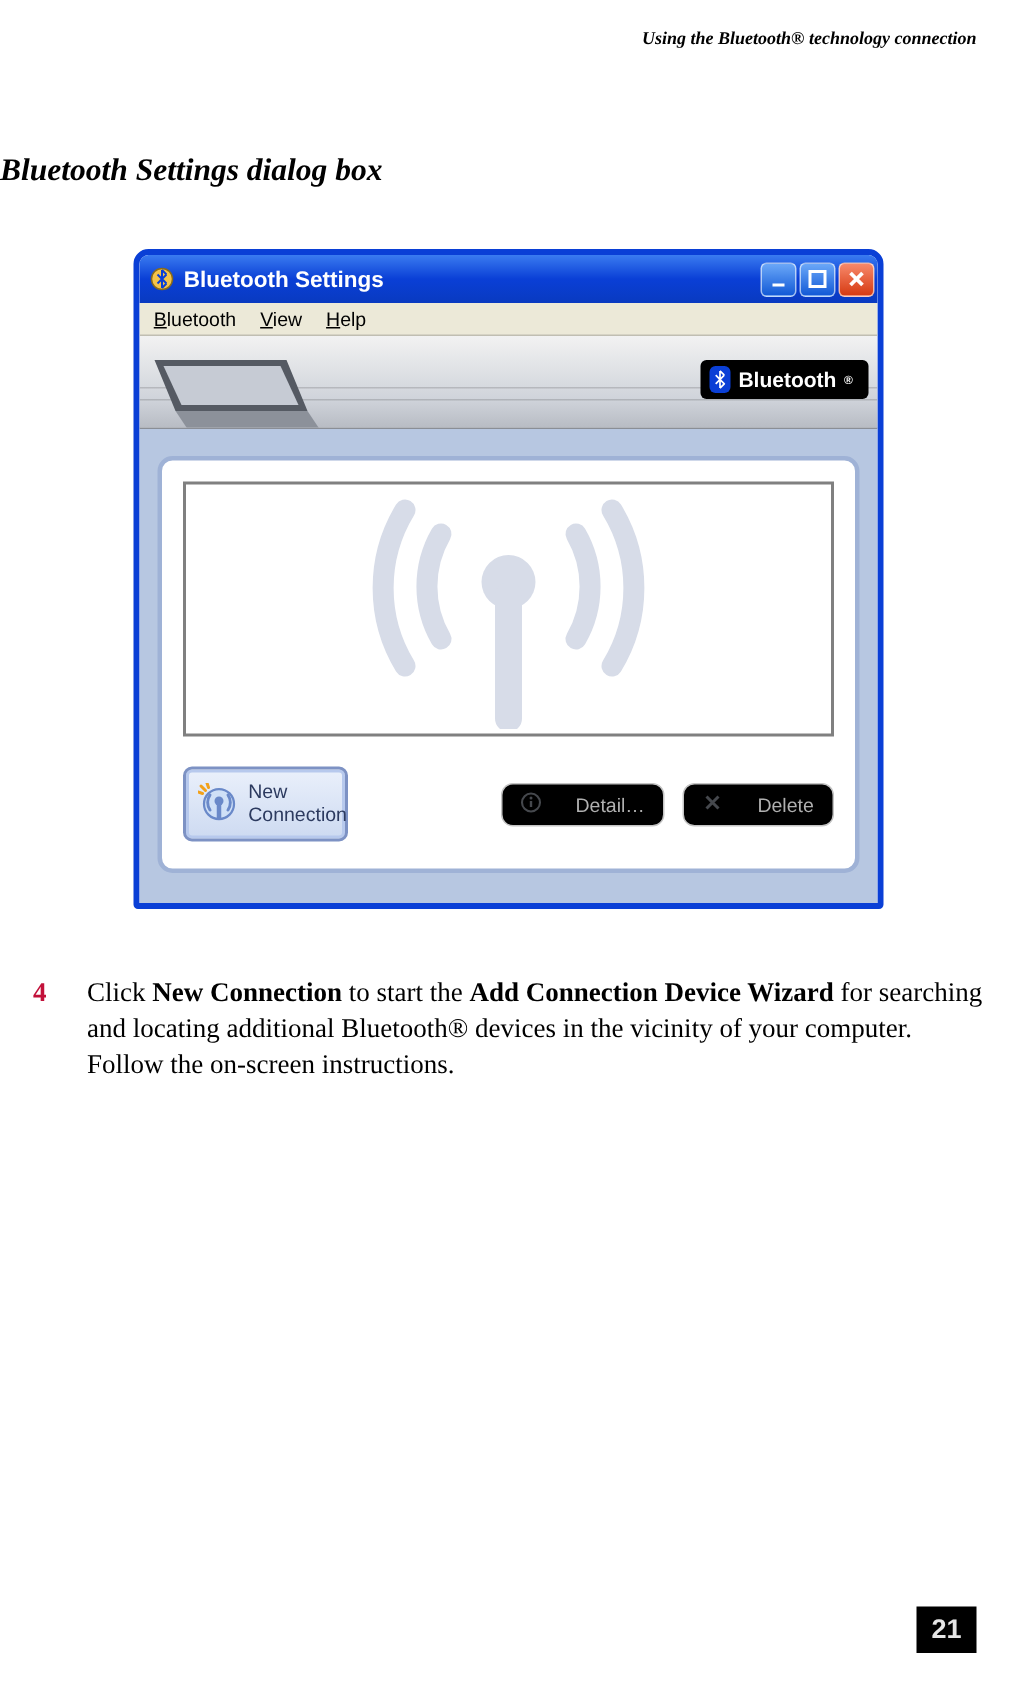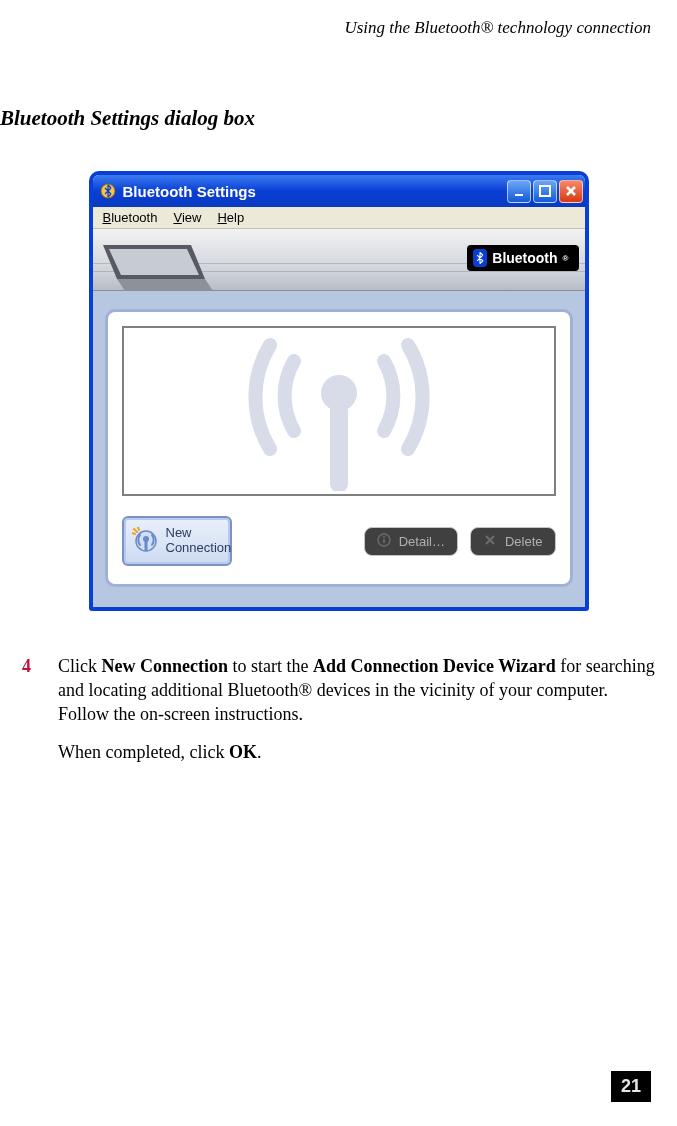--- a/index.html
+++ b/index.html
@@ -7,22 +7,23 @@
       width: 677px;
       height: 1126px;
       font-family: "Times New Roman", Times, serif;
       position: relative;
       background: #fff;
       color: #000;
     }
     .page-header {
       text-align: right;
       font-style: italic;
-      font-size: 17px;
+      font-size: 12px;
       padding: 18px 26px 0 0;
+      font-weight: bold;
     }
     .section-title {
       font-style: italic;
       font-weight: bold;
       font-size: 21px;
       padding: 68px 0 0 0;
       margin-left: 0;
     }
     .figure-wrap {
       display: flex;
@@ -182,28 +183,28 @@
       font-family: Tahoma, Arial, sans-serif;
       font-size: 13px;
       color: #2c3a5f;
       box-shadow: 0 0 0 2px #b7c9ed inset;
     }
     .new-conn-icon { width: 28px; height: 28px; flex-shrink: 0; }
     .new-conn-text { line-height: 1.15; }
     .disabled-btn {
       border: 1px solid #c4c4c4;
       border-radius: 8px;
-      background: #404040;
+      background: #000000;
       color: #b0b0b0;
       font-family: Tahoma, Arial, sans-serif;
       font-size: 13px;
       padding: 5px 12px;
       display: flex;
       align-items: center;
-      gap: 8px;
+      gap: 23px;
     }
     .detail-btn { margin-left: auto; }
     .disabled-btn svg { width: 14px; height: 14px; opacity: 0.45; }
     .body-text {
       padding: 44px 22px 0 22px;
       font-size: 18px;
       line-height: 1.33;
     }
     .step-row { display: flex; gap: 22px; margin-bottom: 16px; }
     .step-num { color: #c2113a; font-weight: bold; min-width: 14px; }
@@ -355,22 +356,19 @@
   </div>
 </div>
 
 <div class="body-text">
   <div class="step-row">
     <div class="step-num">4</div>
     <div class="step-body">
       <p>
         <span>Click </span><strong>New Connection</strong><span> to start the </span><strong>Add Connection Device Wizard</strong><span> for searching and locating additional Bluetooth® devices in the vicinity of your computer. Follow the on-screen instructions.</span>
       </p>
-      <p>
-        <span>When completed, click </span><strong>OK</strong><span>.</span>
-      </p>
     </div>
   </div>
 </div>
 
 <div class="footer">
   <span>21</span>
 </div>
 
 </body></html>

